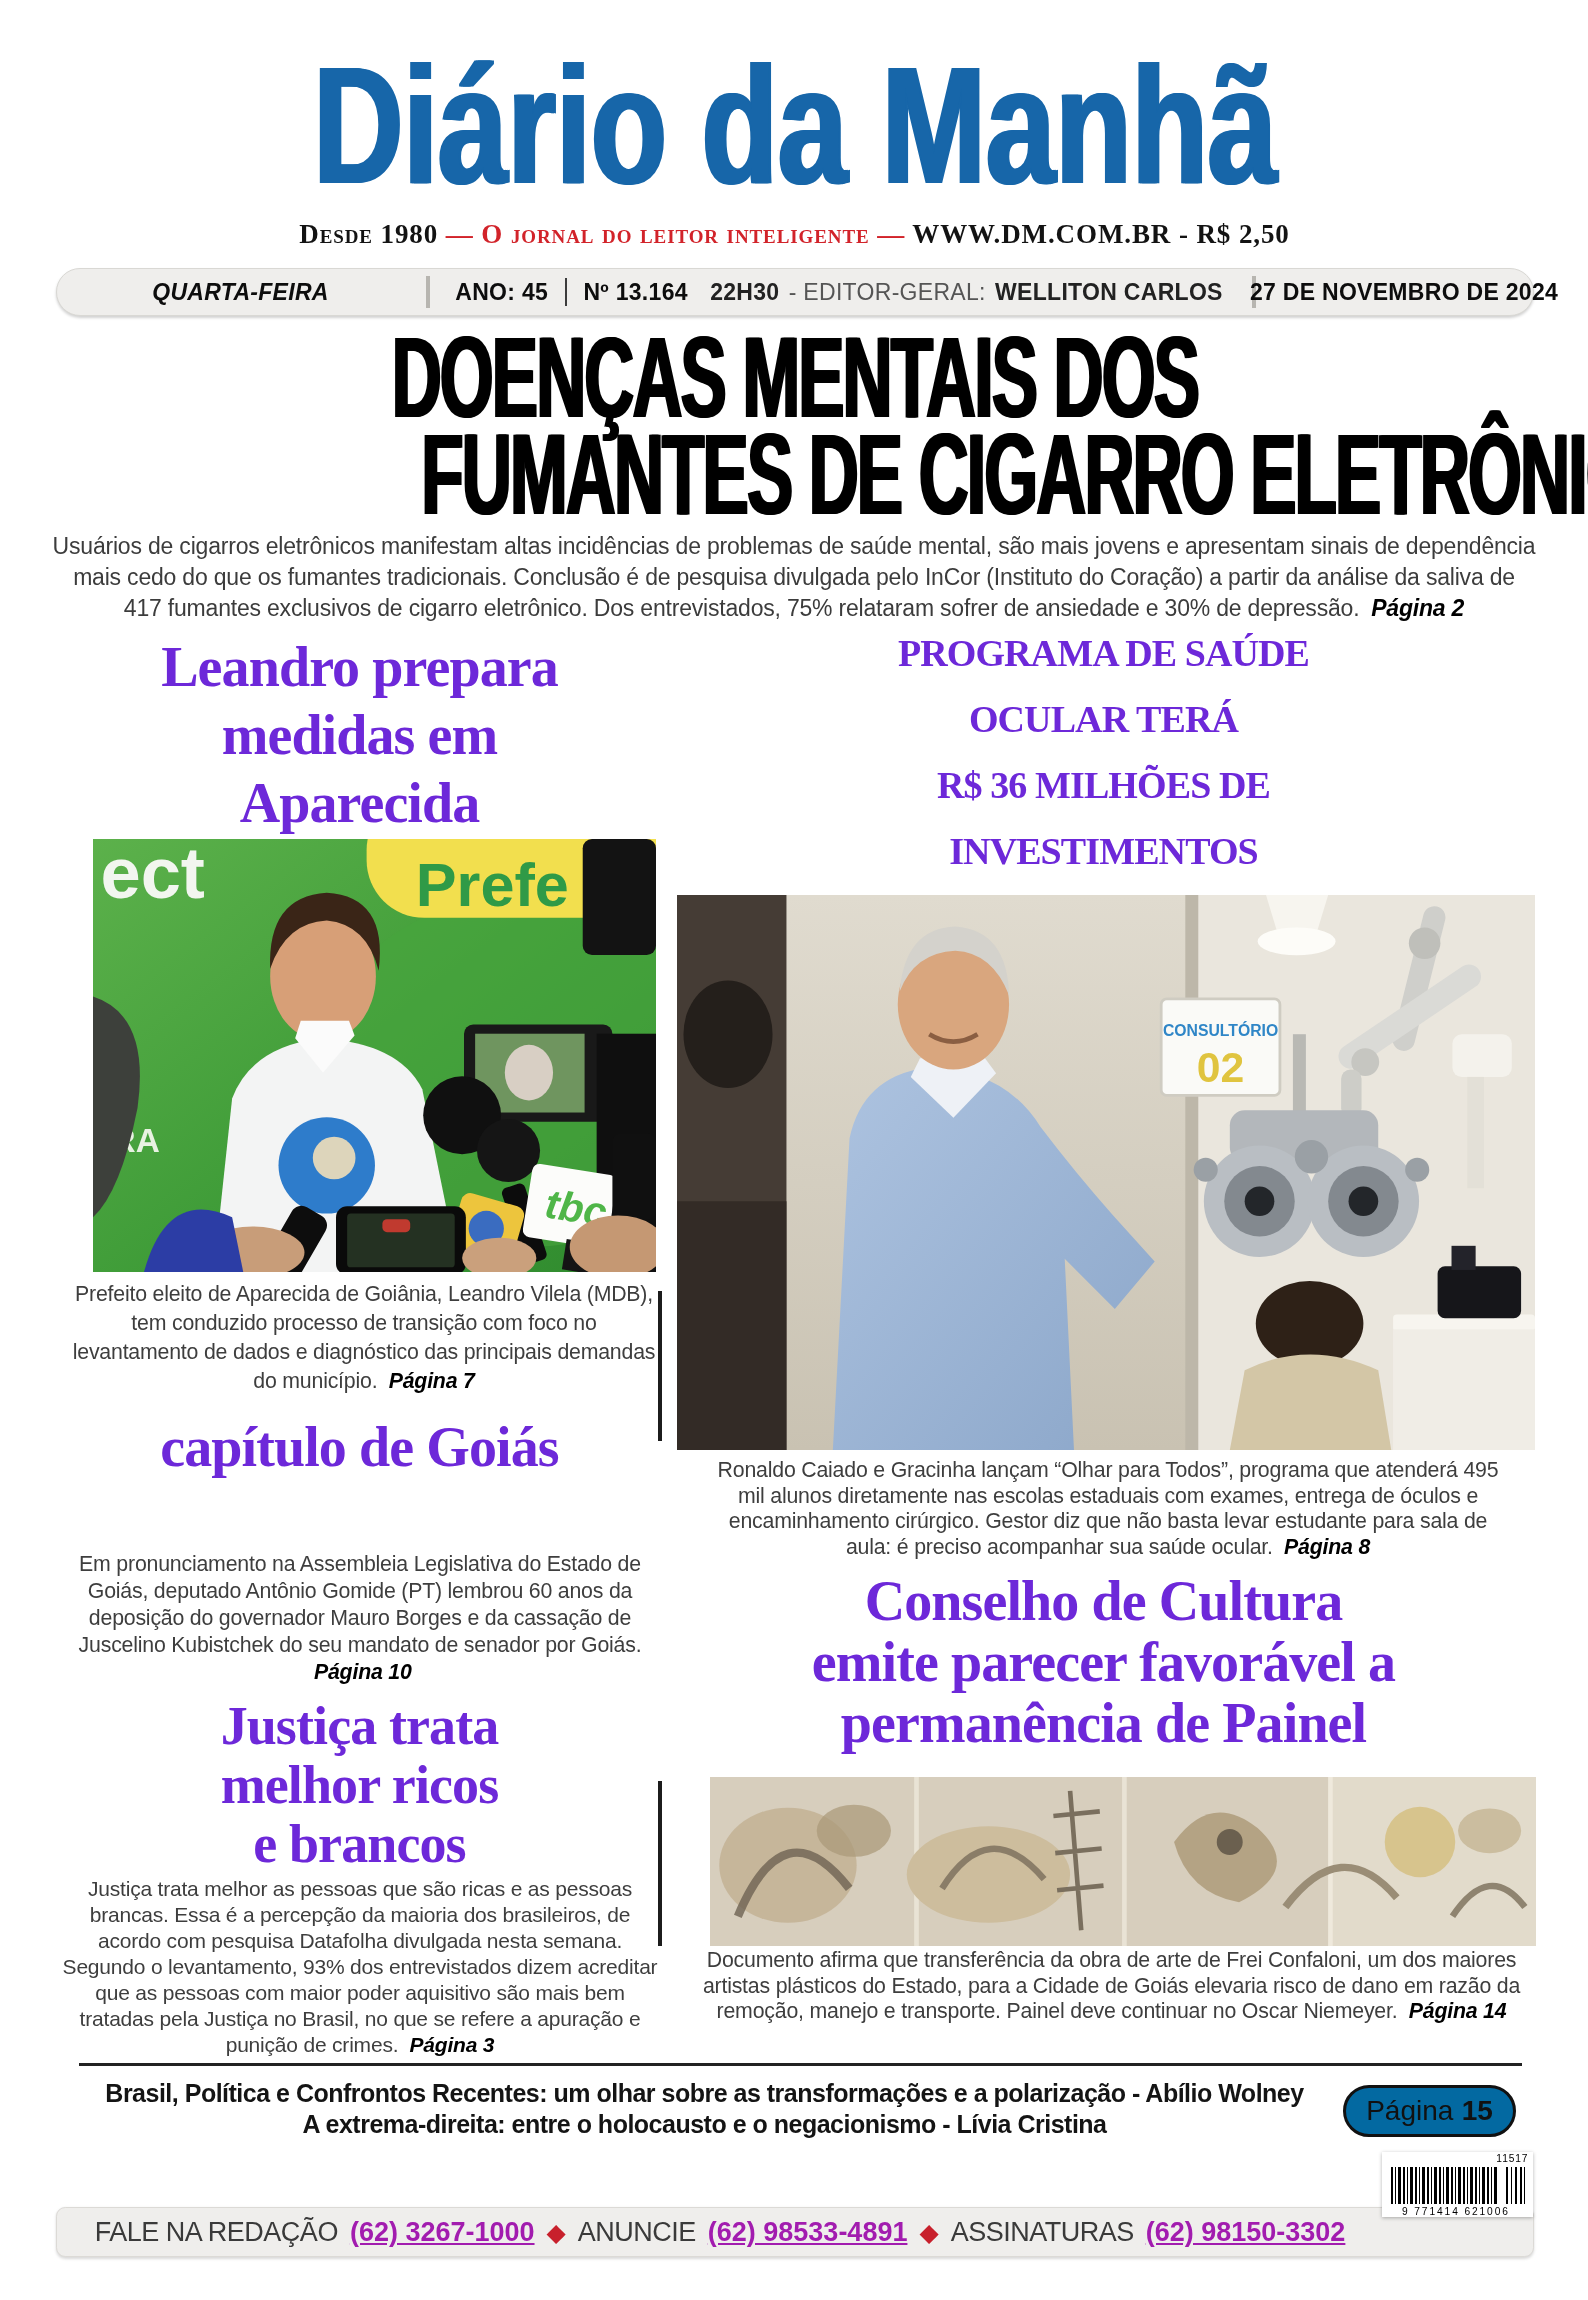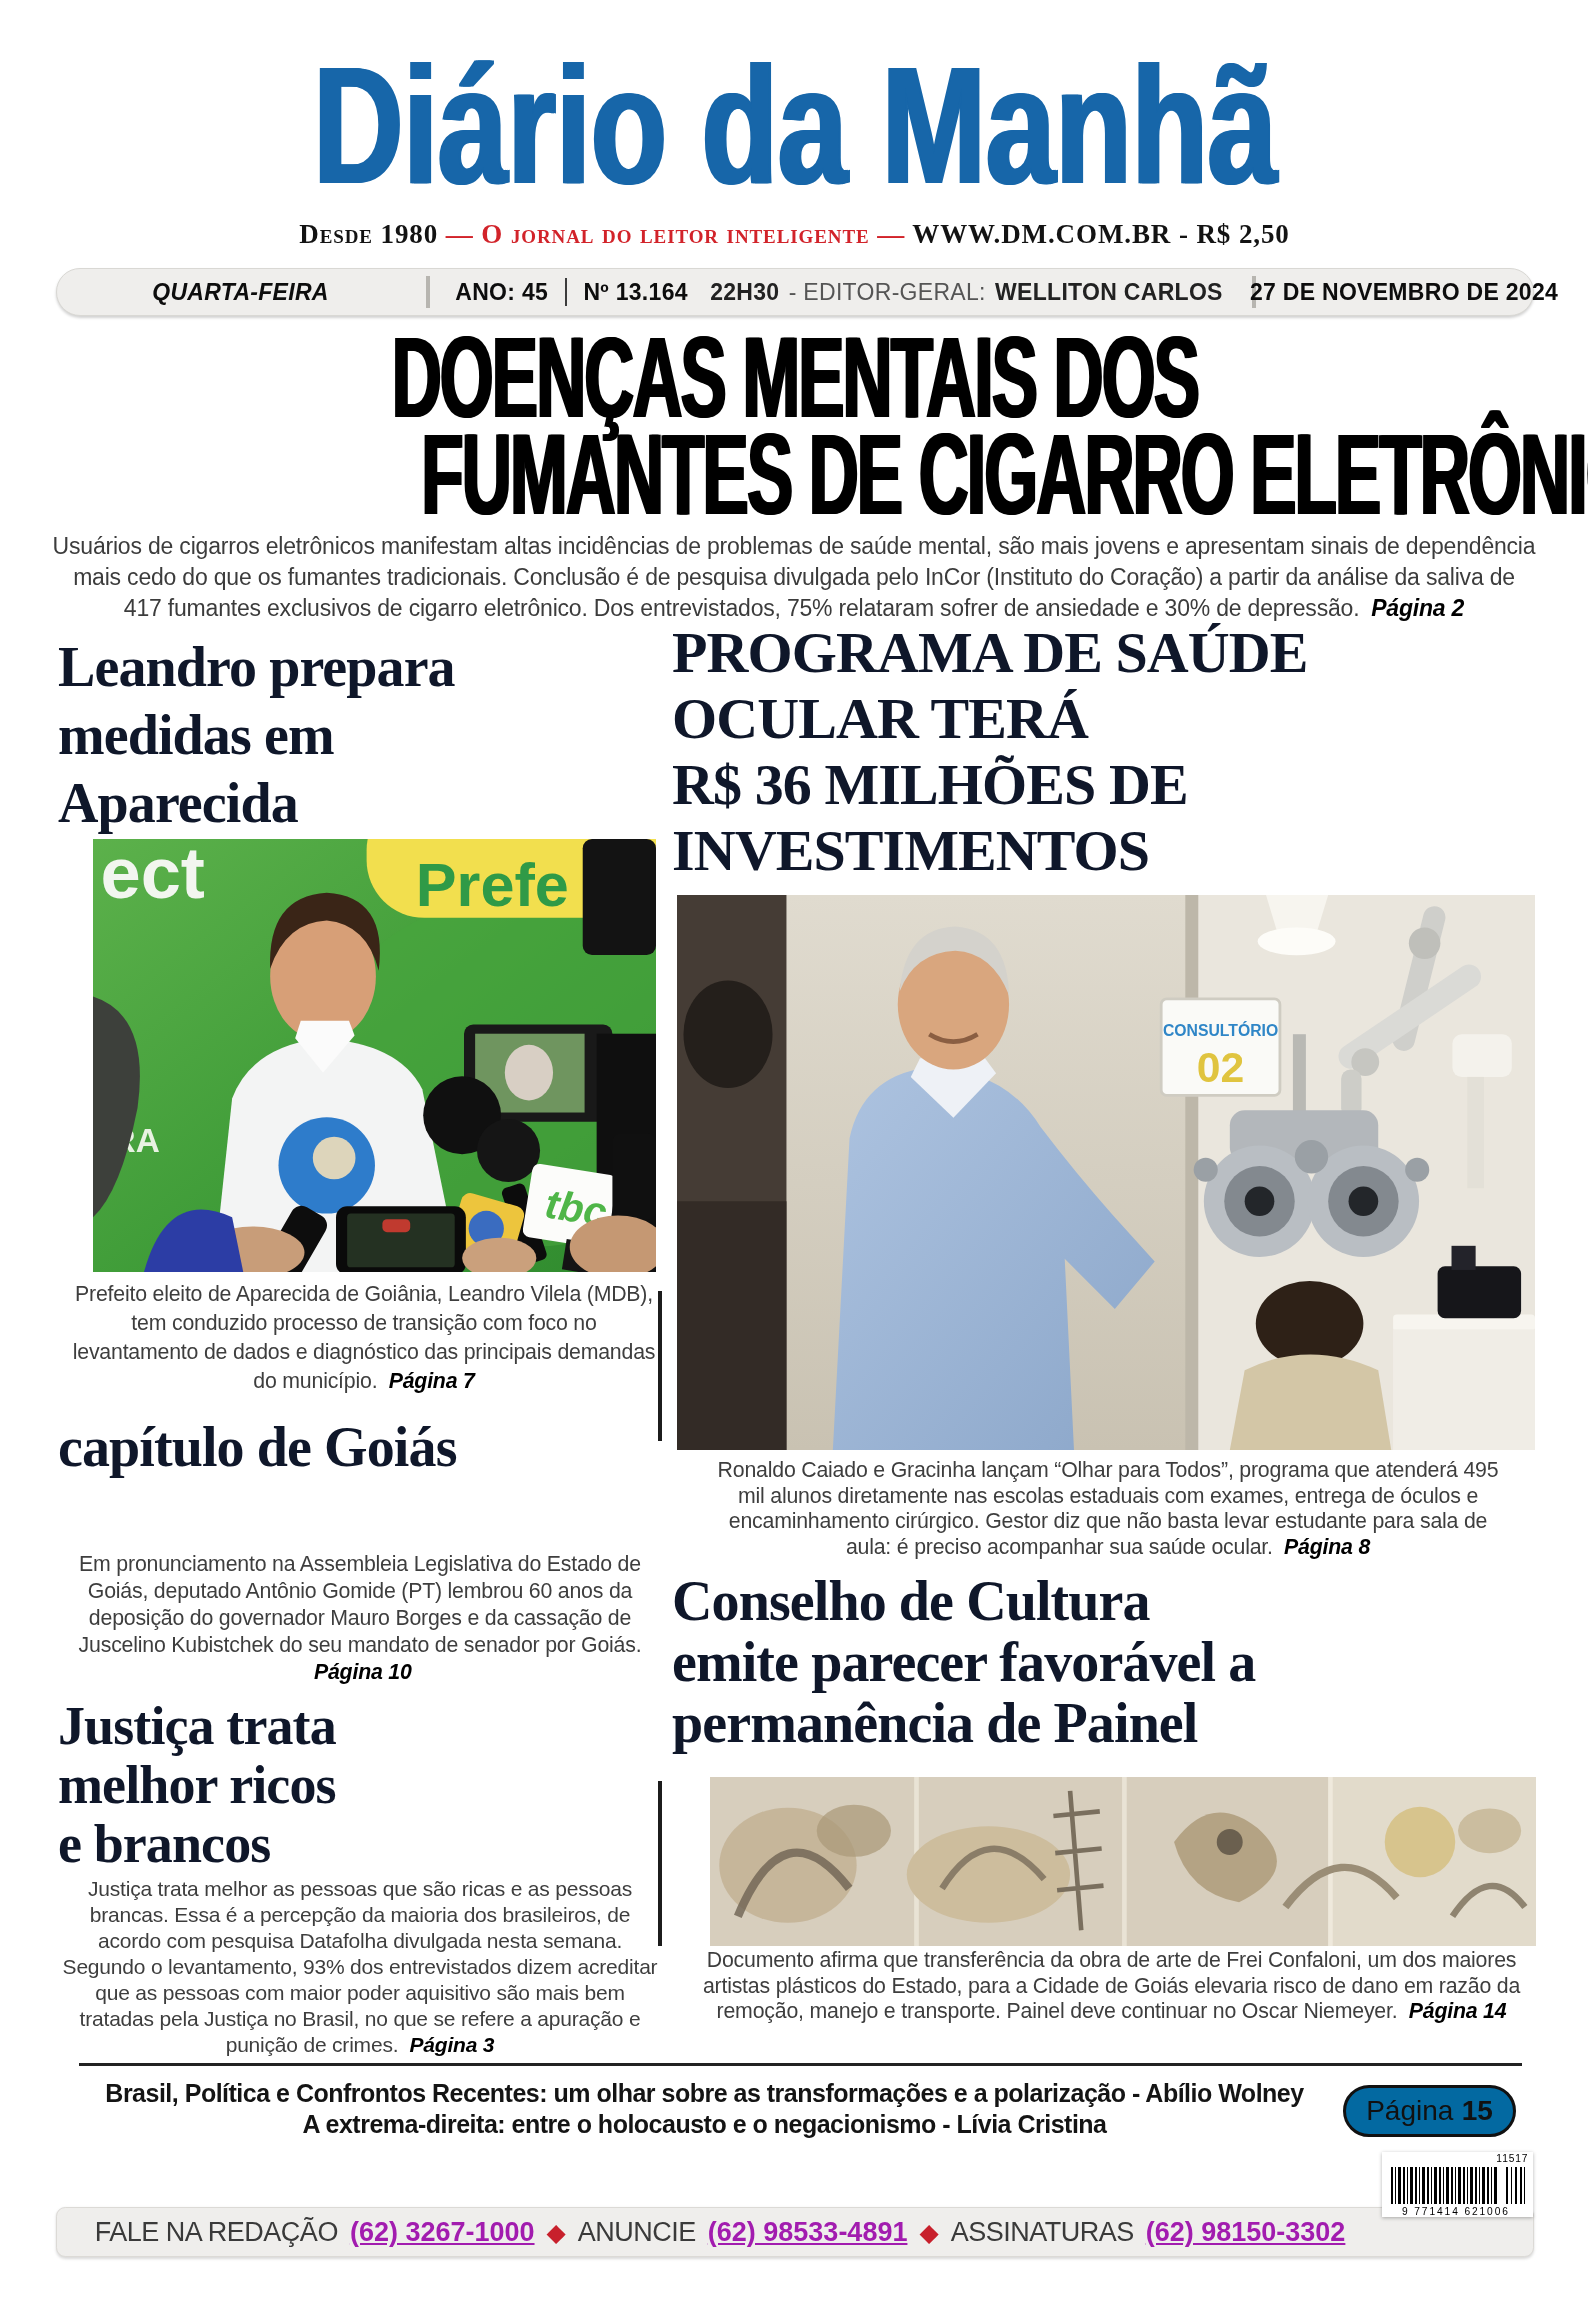--- a/index.html
+++ b/index.html
@@ -32,23 +32,23 @@
   
   .hl{left:0;width:1589px;text-align:center;}
   .hl-inner{display:inline-block;white-space:nowrap;font-weight:bold;font-size:115px;line-height:95px;
             letter-spacing:-2.8px;color:#000;transform:scaleX(.60);transform-origin:50% 50%;
             text-shadow:2.3px 0 0 #000,-2.3px 0 0 #000;}
   .lede{left:52px;top:531px;width:1484px;text-align:center;font-size:23px;line-height:31px;
         color:#3c3c3c;letter-spacing:-0.2px;}
   .pg{font-weight:bold;font-style:italic;color:#000;margin-left:5.6px;}
 
   
-  .ser-h{font-family:"Liberation Serif",serif;font-weight:bold;color:#0f172a;text-align:left;letter-spacing:-0.9px;}
+  .ser-h{font-family:"Liberation Serif",serif;font-weight:bold;color:#6d28d9;text-align:center;letter-spacing:-0.9px;}
   .h-leandro{left:58px;top:633px;width:603px;font-size:56px;line-height:68px;}
-  .h-programa{left:672px;top:620px;width:863px;font-size:58px;line-height:66px;}
+  .h-programa{left:672px;top:620px;width:863px;font-size:38px;line-height:66px;}
   .h-triste{left:58px;top:1414px;width:603px;font-size:56px;line-height:67px;}
   .h-justica{left:58px;top:1697px;width:603px;font-size:54px;line-height:59px;}
   .h-conselho{left:672px;top:1571px;width:863px;font-size:56px;line-height:61px;}
 
   .body-txt{color:#3e3e3e;text-align:center;letter-spacing:-0.2px;}
   .cap-left{left:67px;top:1280px;width:594px;font-size:21.3px;line-height:29px;}
   .p-triste{left:56px;top:1551px;width:608px;font-size:21.3px;line-height:27px;}
   .p-justica{left:56px;top:1876px;width:608px;font-size:21px;line-height:26px;}
   .cap-right{left:714px;top:1458px;width:788px;font-size:21.3px;line-height:25.5px;}
   .cap-paint{left:694px;top:1948px;width:835px;font-size:21.3px;line-height:25.5px;}

